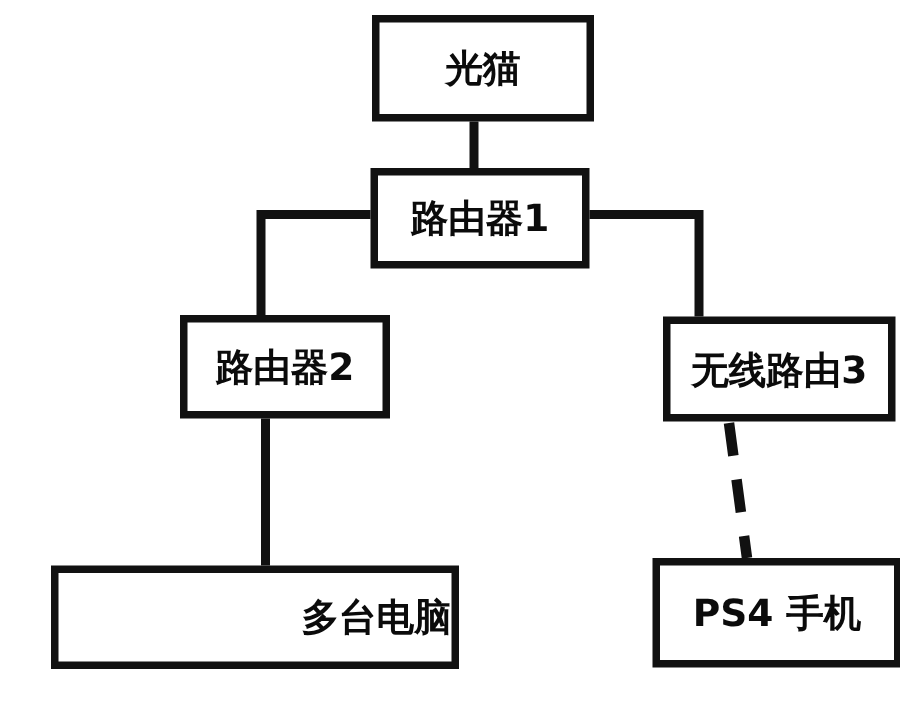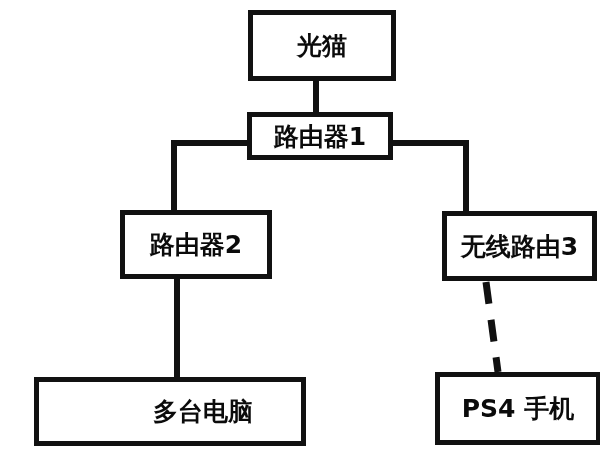--- a/index.html
+++ b/index.html
@@ -36,21 +36,21 @@
   .node-label {
     font-family: "DejaVu Sans", "Liberation Sans", sans-serif;
     font-weight: bold;
     font-size: 25px;
     color: #0b0b0b;
     letter-spacing: 0px;
     white-space: nowrap;
     line-height: 1;
   }
   .node-box.align-left-ish {
-    justify-content: center;
+    justify-content: flex-end;
     padding-left: 66px;
   }
 </style>
 </head>
 <body>
 
 <div id="diagram-canvas" style="background: rgb(255, 255, 255);">
 
   <svg id="diagram-svg" viewBox="0 0 600 470" xmlns="http://www.w3.org/2000/svg">
     <g fill="none" stroke="#111111" stroke-width="6" stroke-linecap="butt" stroke-linejoin="miter">
@@ -59,25 +59,25 @@
       <path d="M 391 143 L 466 143 L 466 214"></path>
       <path d="M 177 277 L 177 379"></path>
       <path stroke-width="7" stroke-dasharray="22 16" d="M 486 282 L 498 372"></path>
     </g>
   </svg>
 
   <div class="node-box" style="left: 248px; top: 10px; width: 148px; height: 71px;">
     <span class="node-label">光猫</span>
   </div>
 
-  <div class="node-box" style="left: 247px; top: 112px; width: 146px; height: 48px;">
+  <div class="node-box" style="left: 247px; top: 112px; width: 146px; height: 67px;">
     <span class="node-label">路由器1</span>
   </div>
 
-  <div class="node-box" style="left: 120px; top: 210px; width: 152px; height: 69px; justify-content: center;">
+  <div class="node-box" style="left: 120px; top: 210px; width: 140px; height: 69px; justify-content: center;">
     <span class="node-label">路由器2</span>
   </div>
 
   <div class="node-box" style="left: 394px; top: 211px; width: 155px; height: 70px; margin-left: 48px;">
     <span class="node-label">无线路由3</span>
   </div>
 
   <div class="node-box align-left-ish" style="left: 34px; top: 377px; width: 272px; height: 69px;">
     <span class="node-label">多台电脑</span>
   </div>

